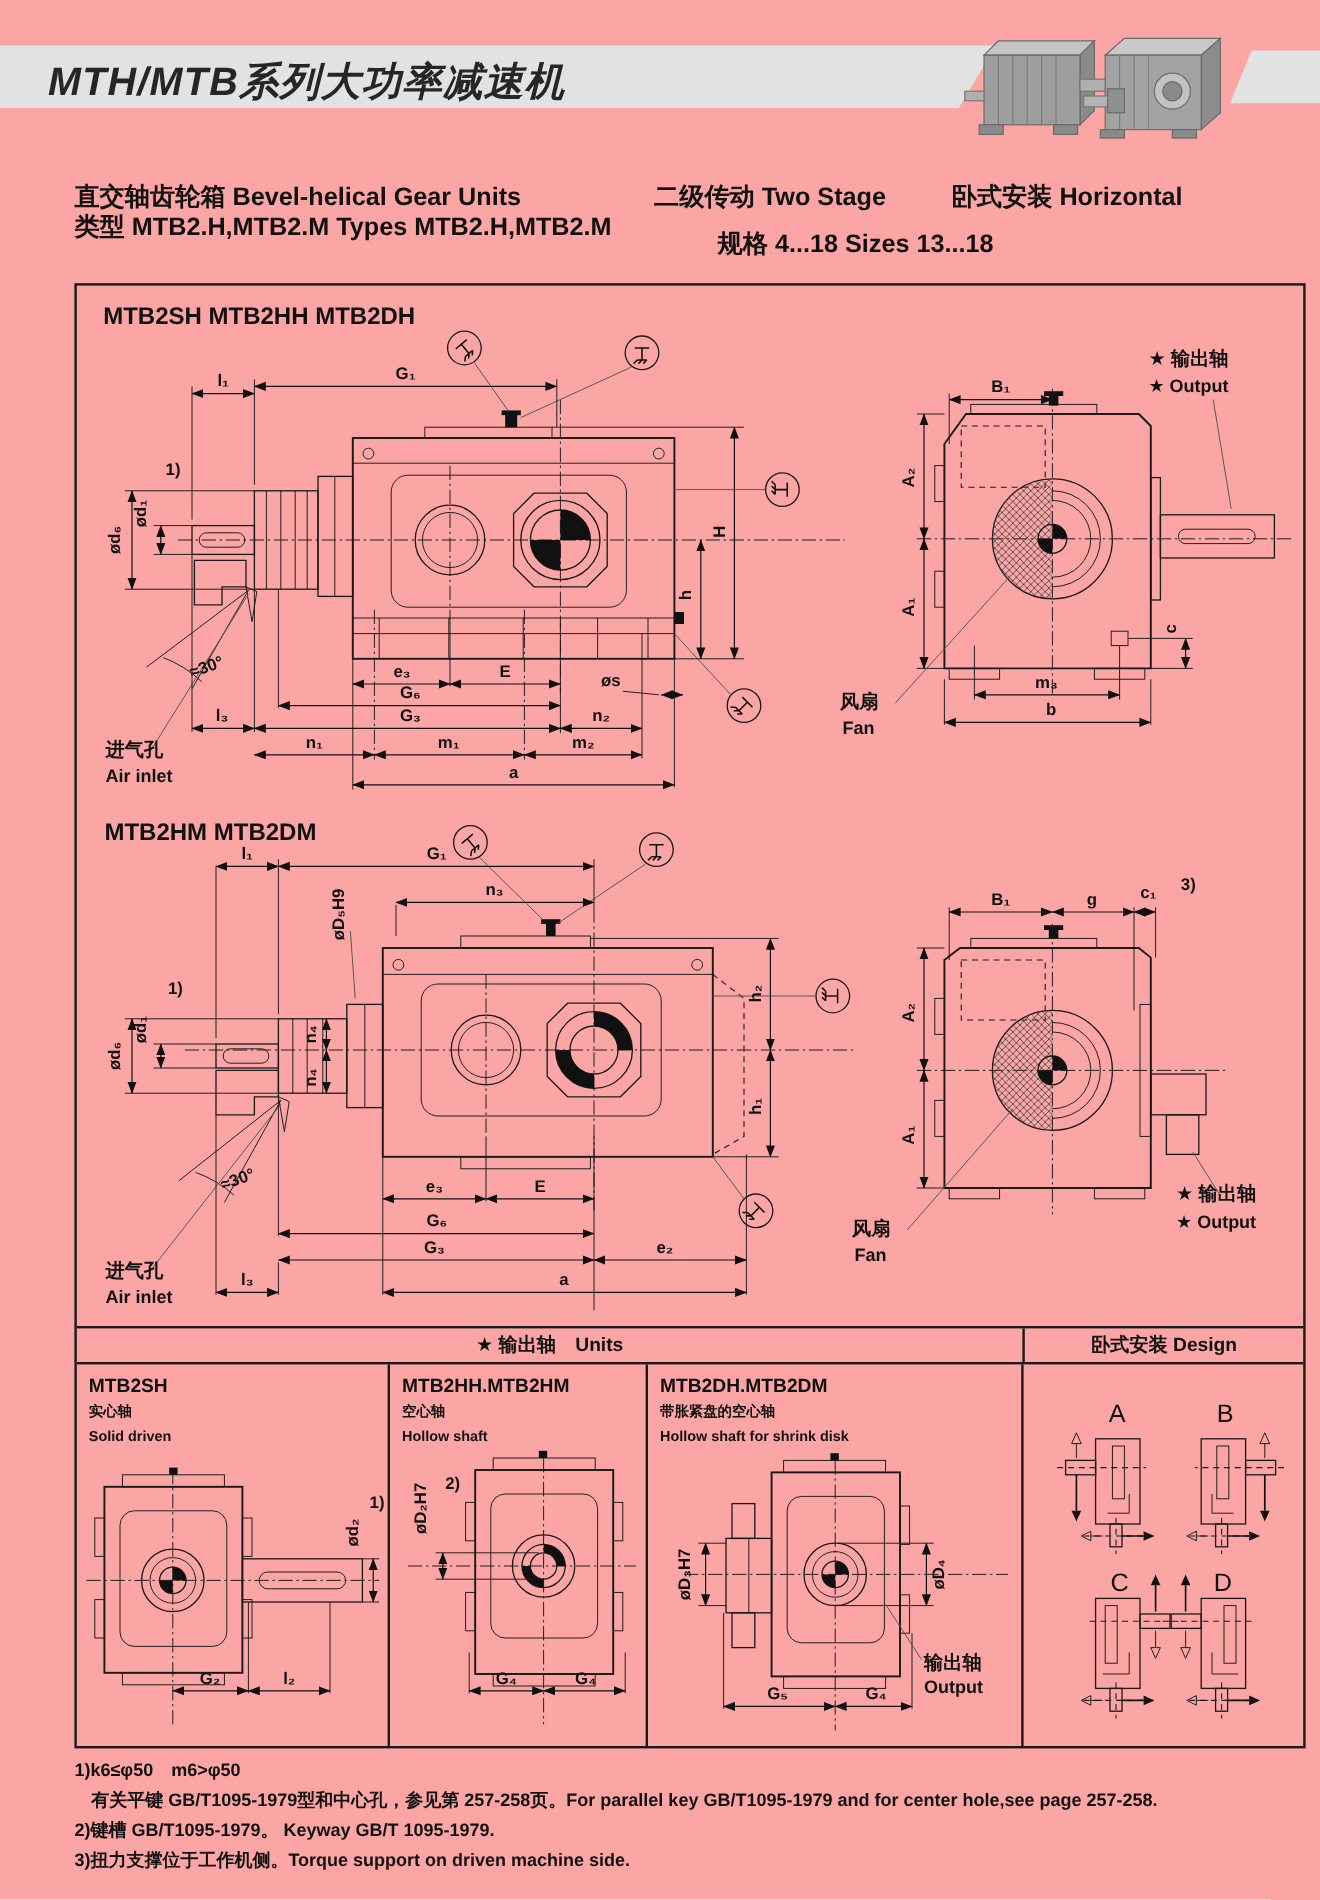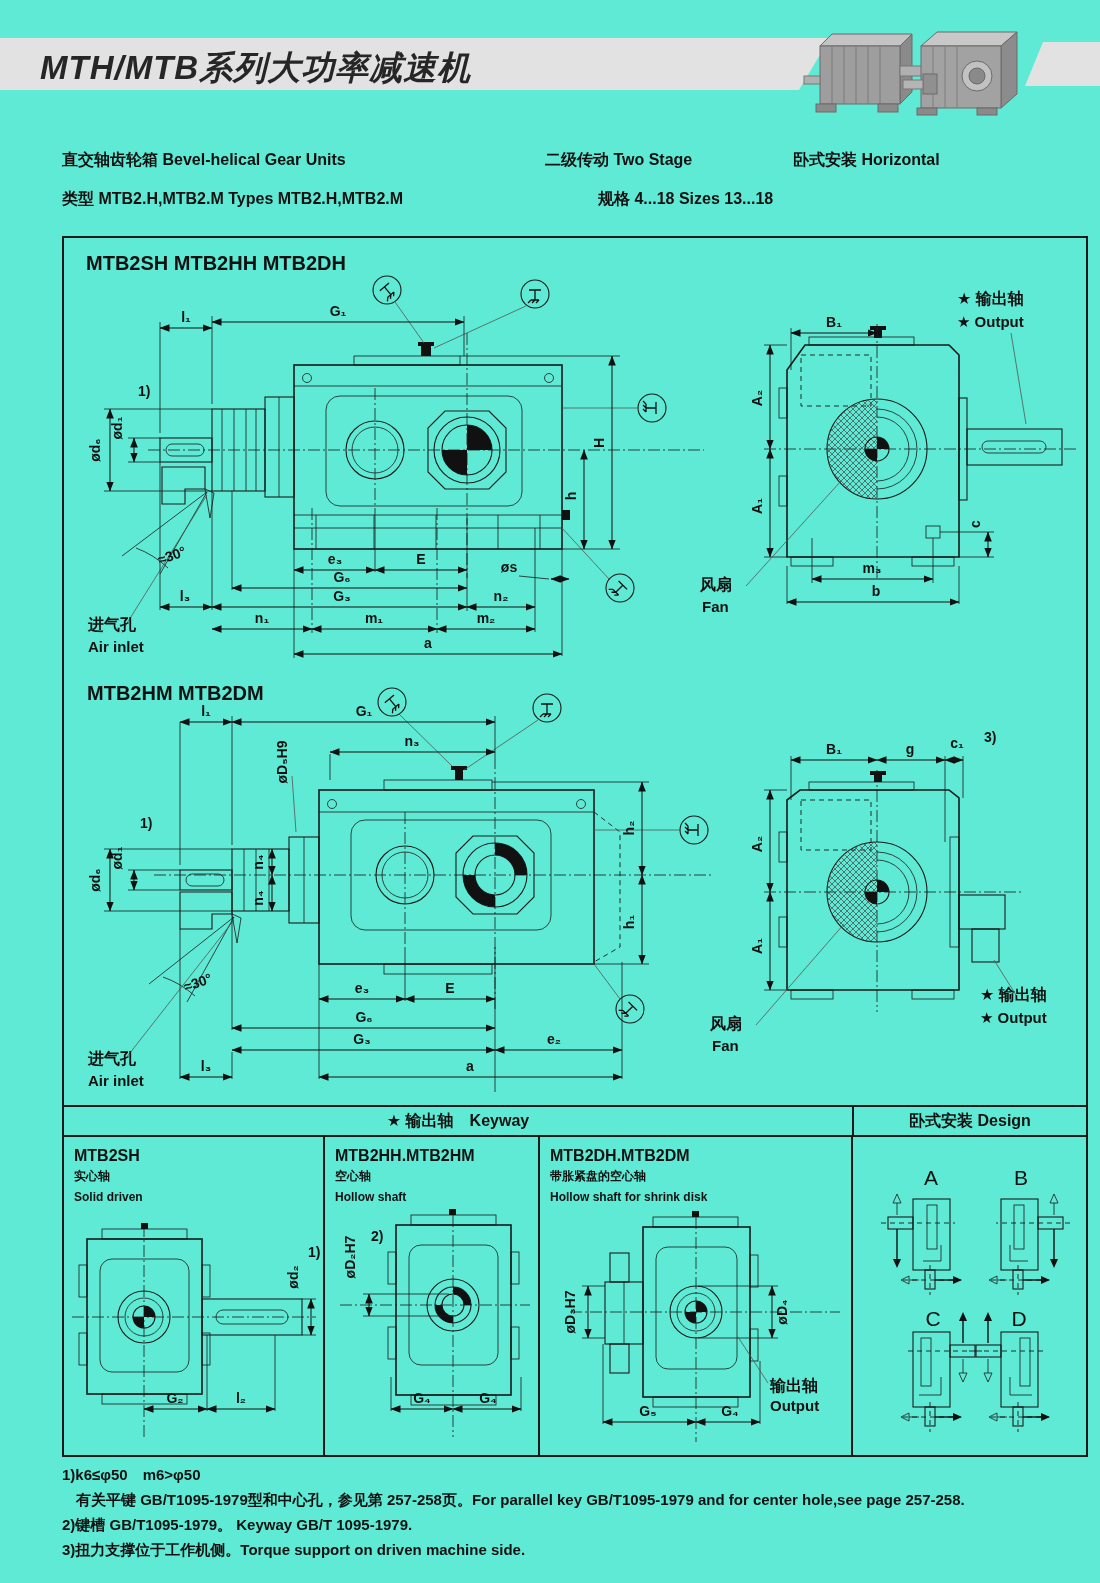--- a/index.html
+++ b/index.html
@@ -1,19 +1,19 @@
 <!DOCTYPE html>
 <html><head>
 <meta charset="utf-8">
 <style>
   html,body{margin:0;padding:0;background:#fff;}
-  #page{position:relative;width:1100px;height:1583px;background:#5eead4;overflow:hidden;
+  #page{position:relative;width:1100px;height:1583px;background:#fca5a5;overflow:hidden;
         font-family:"Liberation Sans","DejaVu Sans",sans-serif;color:#111;}
   .abs{position:absolute;}
-  .intro{font-size:16px;font-weight:bold;white-space:nowrap;}
+  .intro{font-size:21px;font-weight:bold;white-space:nowrap;}
   .fnote{font-size:15px;font-weight:bold;white-space:nowrap;}
   #figbox{position:absolute;left:62px;top:236px;width:1022px;height:1217px;border:2px solid #1a1a1a;}
   #thead-row{position:absolute;left:0;top:867px;width:100%;height:32px;display:flex;
              border-top:2px solid #1a1a1a;border-bottom:2px solid #1a1a1a;box-sizing:border-box;}
   #thead-row .hc{display:flex;align-items:center;justify-content:center;font-size:16px;font-weight:bold;}
   #cells-row{position:absolute;left:0;top:899px;right:0;bottom:0;display:flex;}
   .cell{position:relative;box-sizing:border-box;height:100%;}
   .cell + .cell{border-left:2px solid #1a1a1a;}
   .celltxt{position:absolute;top:8px;left:10px;line-height:21px;white-space:nowrap;}
   .celltxt .m{font-size:16px;font-weight:bold;}
@@ -109,21 +109,21 @@
       <rect x="8" y="62" width="14" height="20" fill="#909090" stroke="#6a6a6a"></rect>
       <rect x="-12" y="68" width="20" height="9" fill="#b4b4b4" stroke="#777"></rect>
       <rect x="2" y="96" width="20" height="7" fill="#8a8a8a" stroke="#6a6a6a"></rect>
       <rect x="62" y="96" width="20" height="7" fill="#8a8a8a" stroke="#6a6a6a"></rect>
     </g>
   </svg>
 
   <span class="abs intro" style="left:62px;top:150px">直交轴齿轮箱 Bevel-helical Gear Units</span>
   <span class="abs intro" style="left:545px;top:150px">二级传动 Two Stage</span>
   <span class="abs intro" style="left:793px;top:150px">卧式安装 Horizontal</span>
-  <span class="abs intro" style="left:62px;top:189px">类型 MTB2.H,MTB2.M Types MTB2.H,MTB2.M</span>
+  <span class="abs intro" style="left:62px;top:175px">类型 MTB2.H,MTB2.M Types MTB2.H,MTB2.M</span>
   <span class="abs intro" style="left:598px;top:189px">规格 4...18 Sizes 13...18</span>
 
   <div id="figbox">
 
     <svg class="abs" style="left:0;top:0" width="1022" height="430">
       <text x="22" y="32" class="dts">MTB2SH MTB2HH MTB2DH</text>
 
       <path d="M84,212H640" class="cl"></path>
         <path d="M403,95V340" class="cl"></path>
         <path d="M311,150V280" class="cl"></path>
@@ -435,21 +435,21 @@
         <text x="698" y="284" class="dl" text-anchor="middle" transform="rotate(-90 698 284)">A₁</text>
       <text x="646" y="367" class="zh">风扇</text>
       <text x="648" y="389" class="en">Fan</text>
       <path d="M692,363L780,262" class="ldr"></path>
       <text x="916" y="338" class="zh">★ 输出轴</text>
       <text x="916" y="361" class="en">★ Output</text>
       <path d="M952,333L930,298" class="ldr"></path>
     </svg>
 
     <div id="thead-row">
-      <div class="hc" style="width:788px">★ 输出轴　Keyway</div>
+      <div class="hc" style="width:788px">★ 输出轴　Units</div>
       <div class="hc" style="flex:1;border-left:2px solid #1a1a1a">卧式安装 Design</div>
     </div>
 
     <div id="cells-row">
 
       <div class="cell" style="width:259px">
         <div class="celltxt">
           <div class="m">MTB2SH</div>
           <div class="s">实心轴</div>
           <div class="s">Solid driven</div>

